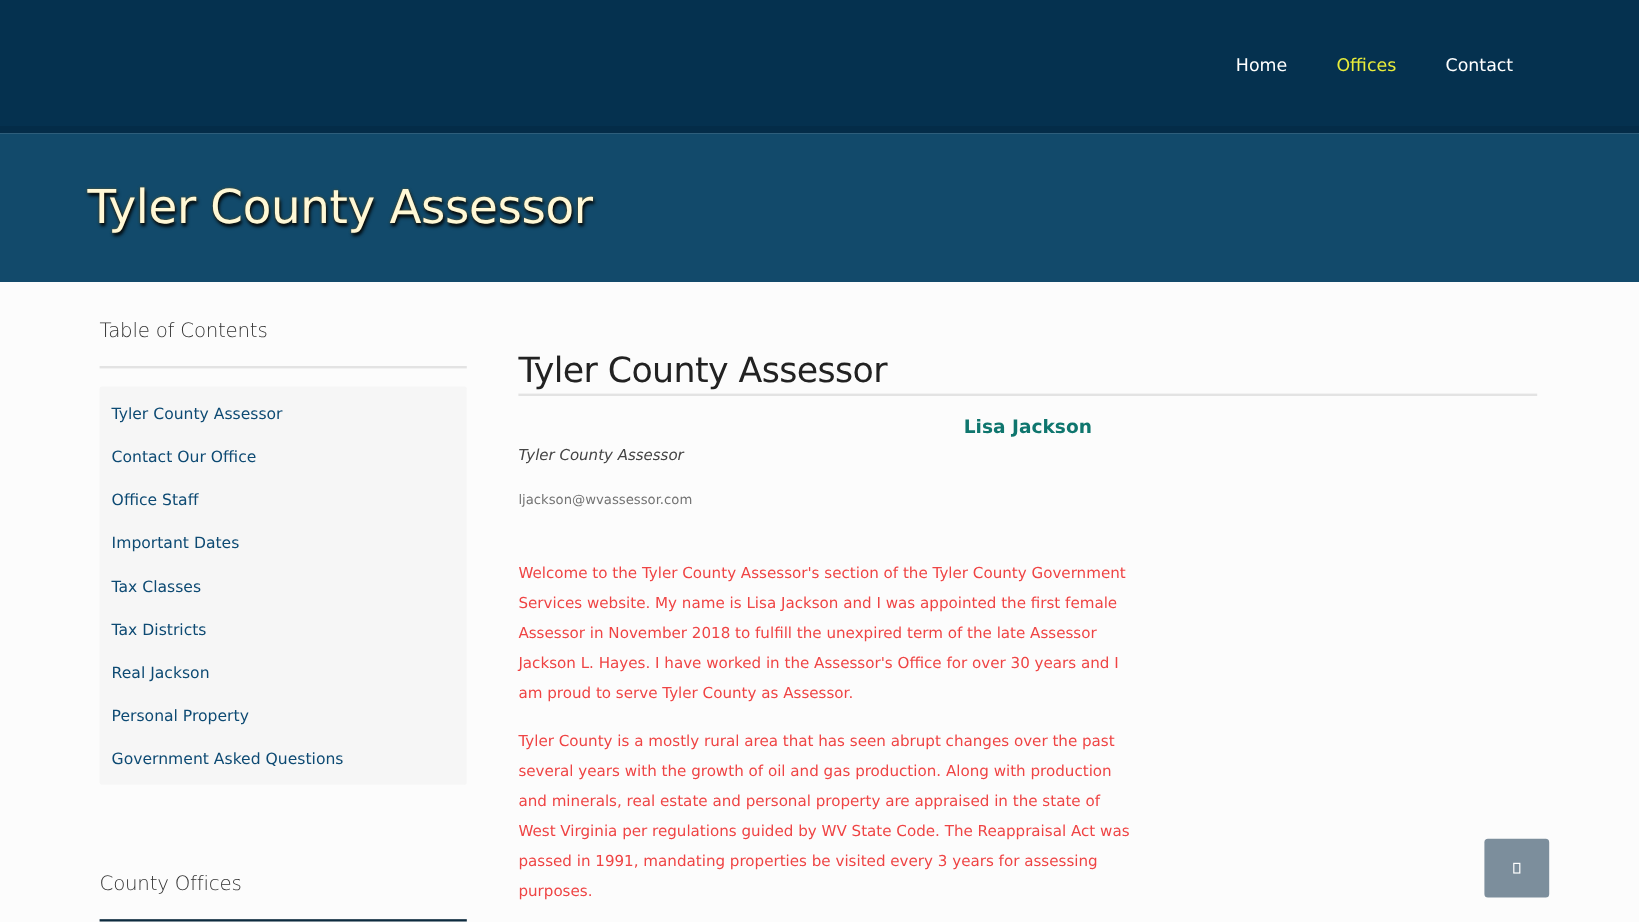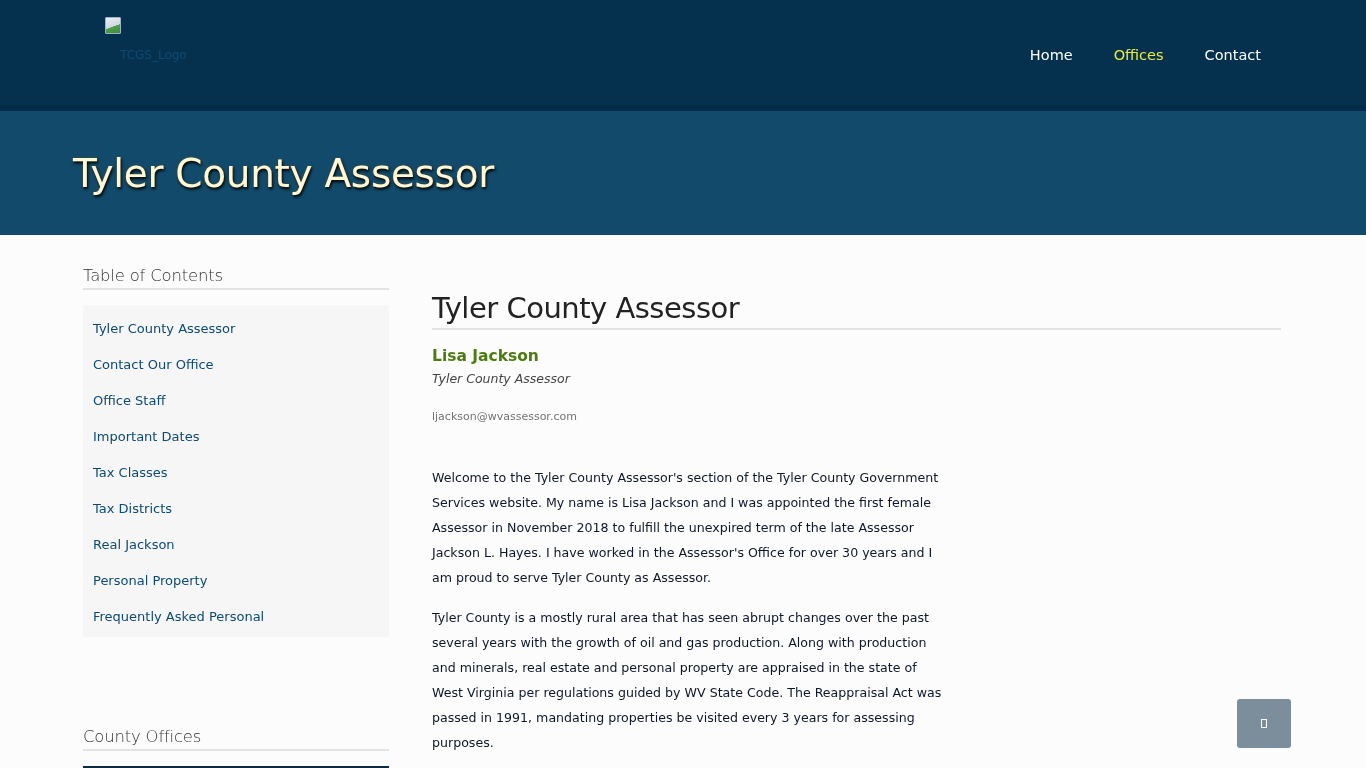--- a/index.html
+++ b/index.html
@@ -43,65 +43,61 @@
   .hero h1 {
     position: absolute; left: 73px; top: 40px;
     font-family: "DejaVu Sans", sans-serif;
     font-weight: normal; font-size: 39px; color: #fff8d6;
     letter-spacing: -0.3px;
     text-shadow: 1px 2px 3px #000, 0 0 2px #6b5a20;
   }
   .sidebar { position: absolute; left: 83px; top: 266px; width: 306px; }
   .side-title {
     font-size: 16.5px; color: #333; font-weight: 300; letter-spacing: -0.2px;
-    padding-bottom: 3px;
+    padding-bottom: 20px;
     border-bottom: 2px solid #e3e3e3;
   }
   .toc {
     margin-top: 15px; background: #f6f6f6; padding: 6px 0 2px 0;
     border-radius: 2px;
   }
   .toc a {
     display: block; font-size: 13px; color: #0d4a73; text-decoration: none;
     padding: 0 10px; height: 36px; line-height: 36px;
   }
   .side-title.county { position: absolute; top: 461px; width: 306px; }
   .county-bar {
     position: absolute; top: 500px; left: 0; width: 306px; height: 4px;
     background: #0d2b3f;
   }
   .main { position: absolute; left: 432px; top: 290px; width: 849px; }
   .main h2 {
     font-weight: normal; font-size: 29px; color: #222; letter-spacing: -0.5px;
     padding-bottom: 2px; border-bottom: 2px solid #e3e3e3; line-height: 36px;
   }
-  .person-name { margin-top: 17px; font-weight: bold; font-size: 15.5px; color: #4d7c0f; }
+  .person-name { margin-top: 17px; font-weight: bold; font-size: 15.5px; color: #0f766e; text-align: center; }
   .person-title { margin-top: 6px; font-style: italic; font-size: 12.5px; color: #444; }
   .person-email { display: block; margin-top: 24px; font-size: 11px; color: #737373; text-decoration: none; }
   .body-text { width: 510px; margin-top: 42px; }
   .body-text p {
-    font-size: 12.6px; line-height: 25px; color: #0f172a; margin-bottom: 15px;
+    font-size: 12.6px; line-height: 25px; color: #ef4444; margin-bottom: 15px;
   }
   .back-top {
     position: absolute; left: 1237px; top: 699px; width: 54px; height: 49px;
     background: #7c8e9c; border-radius: 3px;
     display: flex; align-items: center; justify-content: center;
   }
   .back-top span {
     display: block; width: 6px; height: 9px; border: 1px solid #fff;
   }
 </style>
 </head>
 <body>
 
 <header class="topbar">
-  <div class="logo">
-    <span class="logo-broken"></span>
-    <span class="logo-alt">TCGS_Logo</span>
-  </div>
   <nav class="nav">
     <a href="#">Home</a>
     <a href="#" class="active">Offices</a>
     <a href="#">Contact</a>
   </nav>
 </header>
 
 <section class="hero">
   <h1>Tyler County Assessor</h1>
 </section>
@@ -110,21 +106,21 @@
   <div class="side-title">Table of Contents</div>
   <div class="toc">
     <a href="#">Tyler County Assessor</a>
     <a href="#">Contact Our Office</a>
     <a href="#">Office Staff</a>
     <a href="#">Important Dates</a>
     <a href="#">Tax Classes</a>
     <a href="#">Tax Districts</a>
     <a href="#">Real Jackson</a>
     <a href="#">Personal Property</a>
-    <a href="#">Frequently Asked Personal</a>
+    <a href="#">Government Asked Questions</a>
   </div>
   <div class="side-title county">County Offices</div>
   <div class="county-bar"></div>
 </aside>
 
 <main class="main">
   <h2>Tyler County Assessor</h2>
   <div class="person-name">Lisa Jackson</div>
   <div class="person-title">Tyler County Assessor</div>
   <a href="#" class="person-email">ljackson@wvassessor.com</a>

